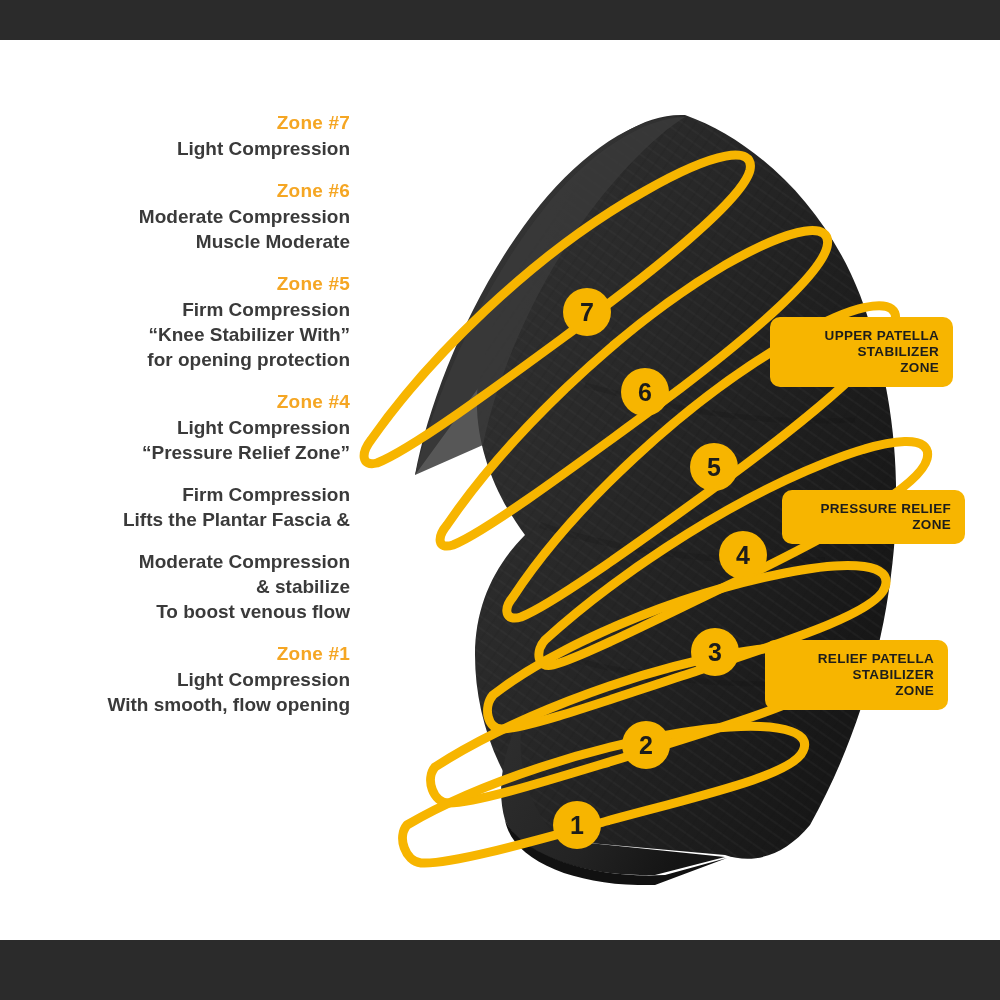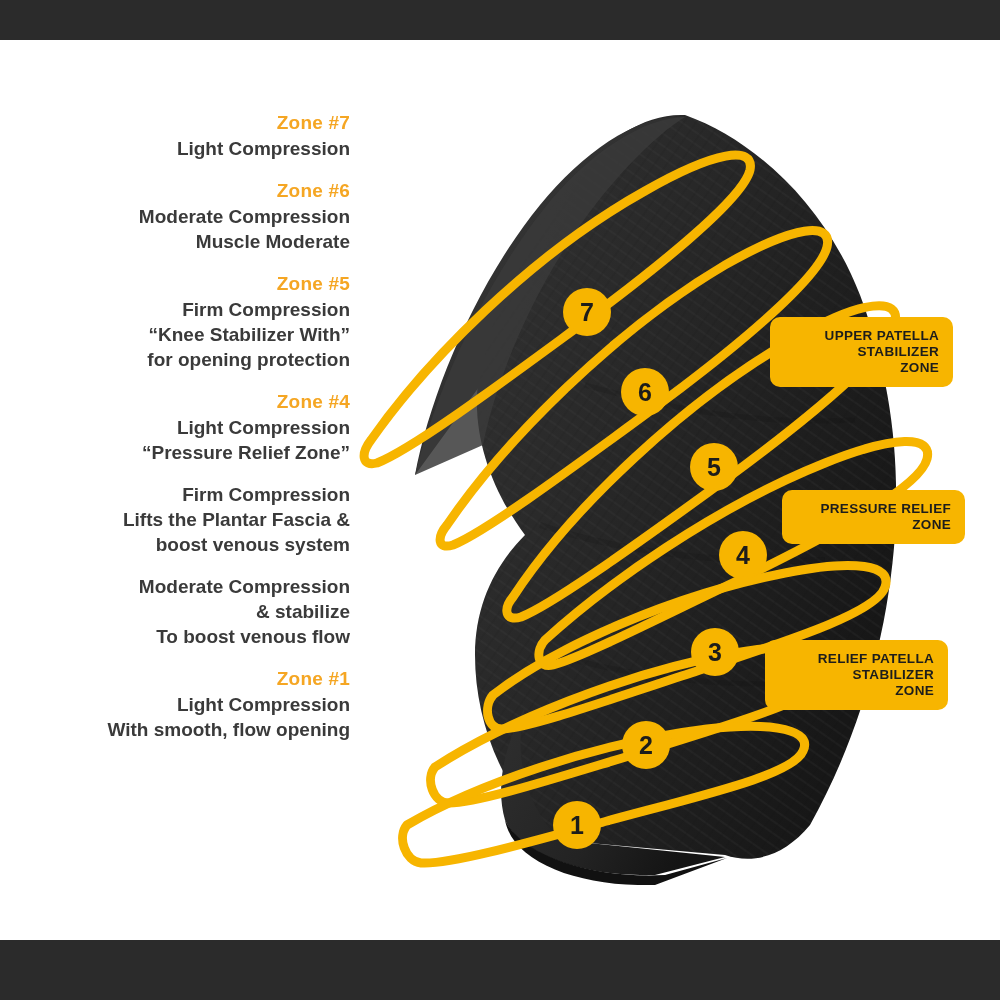--- a/index.html
+++ b/index.html
@@ -140,21 +140,20 @@
 
       <div class="zone-block">
         <div class="zone-title">Zone #4</div>
         <div class="zone-line">Light Compression</div>
         <div class="zone-line">“Pressure Relief Zone”</div>
       </div>
 
       <div class="zone-block">
         <div class="zone-line">Firm Compression</div>
         <div class="zone-line">Lifts the Plantar Fascia &amp;</div>
-        <div class="zone-line">boost venous system</div>
       </div>
 
       <div class="zone-block">
         <div class="zone-line">Moderate Compression</div>
         <div class="zone-line">&amp; stabilize</div>
         <div class="zone-line">To boost venous flow</div>
       </div>
 
       <div class="zone-block">
         <div class="zone-title">Zone #1</div>

